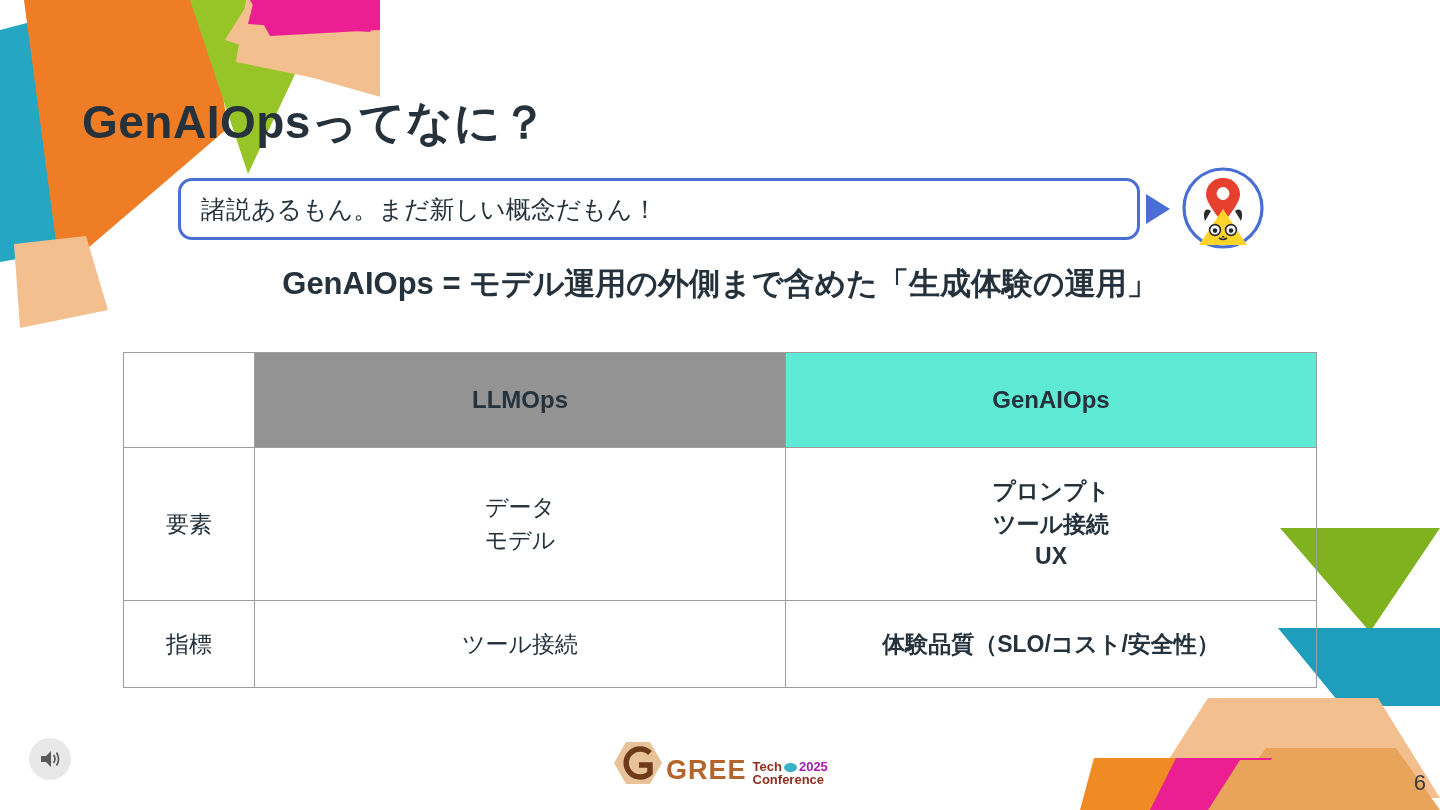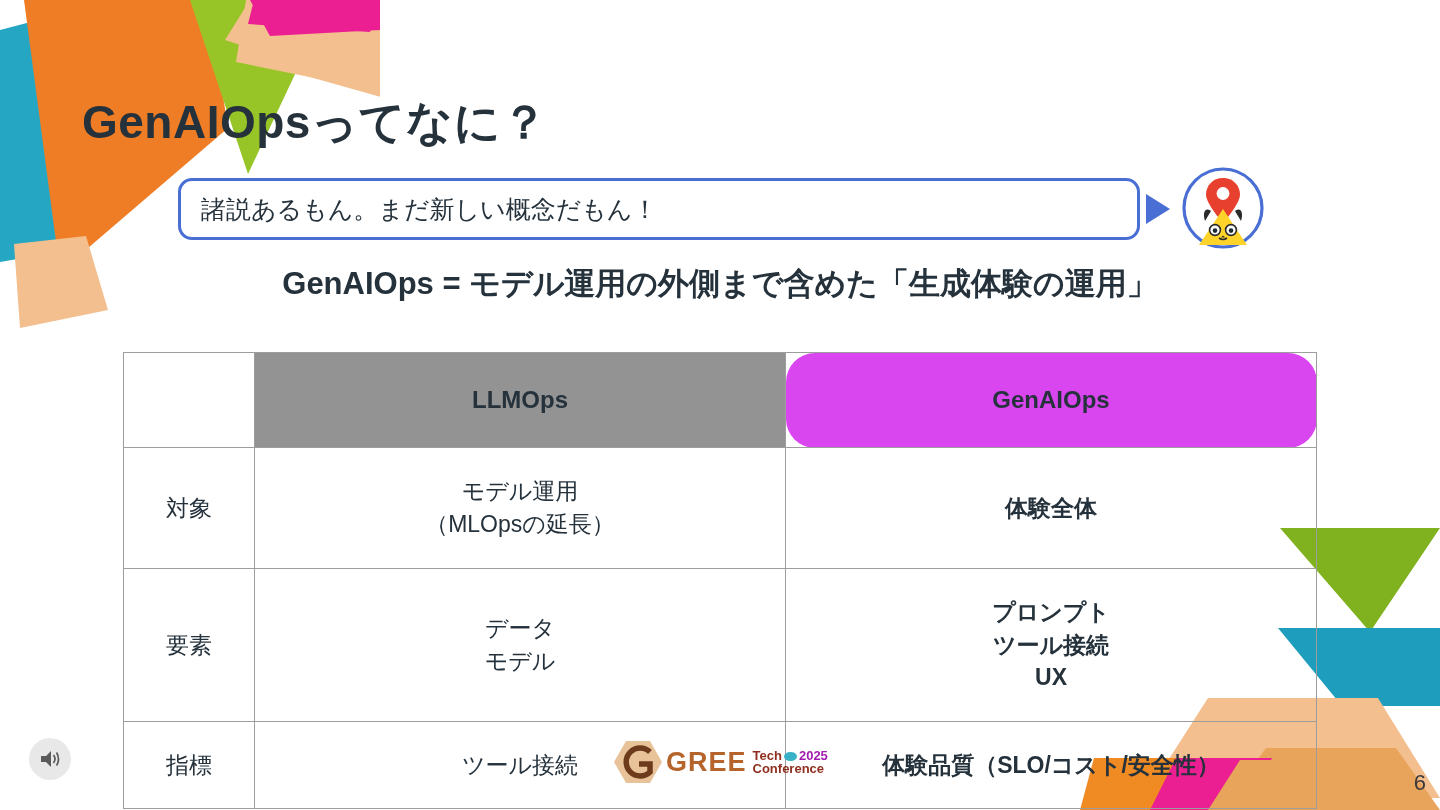--- a/index.html
+++ b/index.html
@@ -116,39 +116,39 @@
   .col-a     { width: 531px; }
   .col-b     { width: 531px; }
 
   thead th {
     height: 70px;
     font-size: 24px;
     font-weight: bold;
   }
   th.blank { background: #ffffff; border-bottom-color: #9d9d9d; }
   th.llmops { background: #939393; color: #ffffff; border-color: #939393; }
-  th.genaiops { background: #d946ef; color: #ffffff; border-color: #5579e0; border-radius: 29px; }
+  th.genaiops { background: #5eead4; color: #ffffff; border-color: #5579e0; }
 
   tbody td { font-size: 23px; line-height: 1.42; }
   td.rowlabel { font-size: 23px; }
   td.cell-a { color: #3b4a55; }
   td.cell-b { font-weight: bold; color: #25323c; }
   tr.r1 td { height: 96px; }
   tr.r2 td { height: 128px; }
   tr.r3 td { height: 62px; }
 
   
   #logo {
     position: absolute;
     left: 612px;
     top: 738px;
     width: 218px;
     height: 48px;
     display: flex;
-    align-items: center;
+    align-items: flex-end;
   }
   #logo-mark { width: 52px; height: 46px; flex: 0 0 auto; }
   #logo-gree {
     font-size: 27px;
     font-weight: bold;
     color: #b5652c;
     letter-spacing: 1px;
     margin-left: 2px;
   }
   #logo-tc {
@@ -262,30 +262,20 @@
         <col class="col-b">
     </colgroup>
     <thead>
       <tr>
         <th class="blank"></th>
         <th class="llmops">LLMOps</th>
         <th class="genaiops">GenAIOps</th>
       </tr>
     </thead>
     <tbody>
-      <tr class="r1">
-        <td class="rowlabel">対象</td>
-        <td class="cell-a">
-          <div>モデル運用</div>
-          <div>（MLOpsの延長）</div>
-        </td>
-        <td class="cell-b">
-          <div>体験全体</div>
-        </td>
-      </tr>
       <tr class="r2">
         <td class="rowlabel">要素</td>
         <td class="cell-a">
           <div>データ</div>
           <div>モデル</div>
         </td>
         <td class="cell-b">
           <div>プロンプト</div>
           <div>ツール接続</div>
           <div>UX</div>

